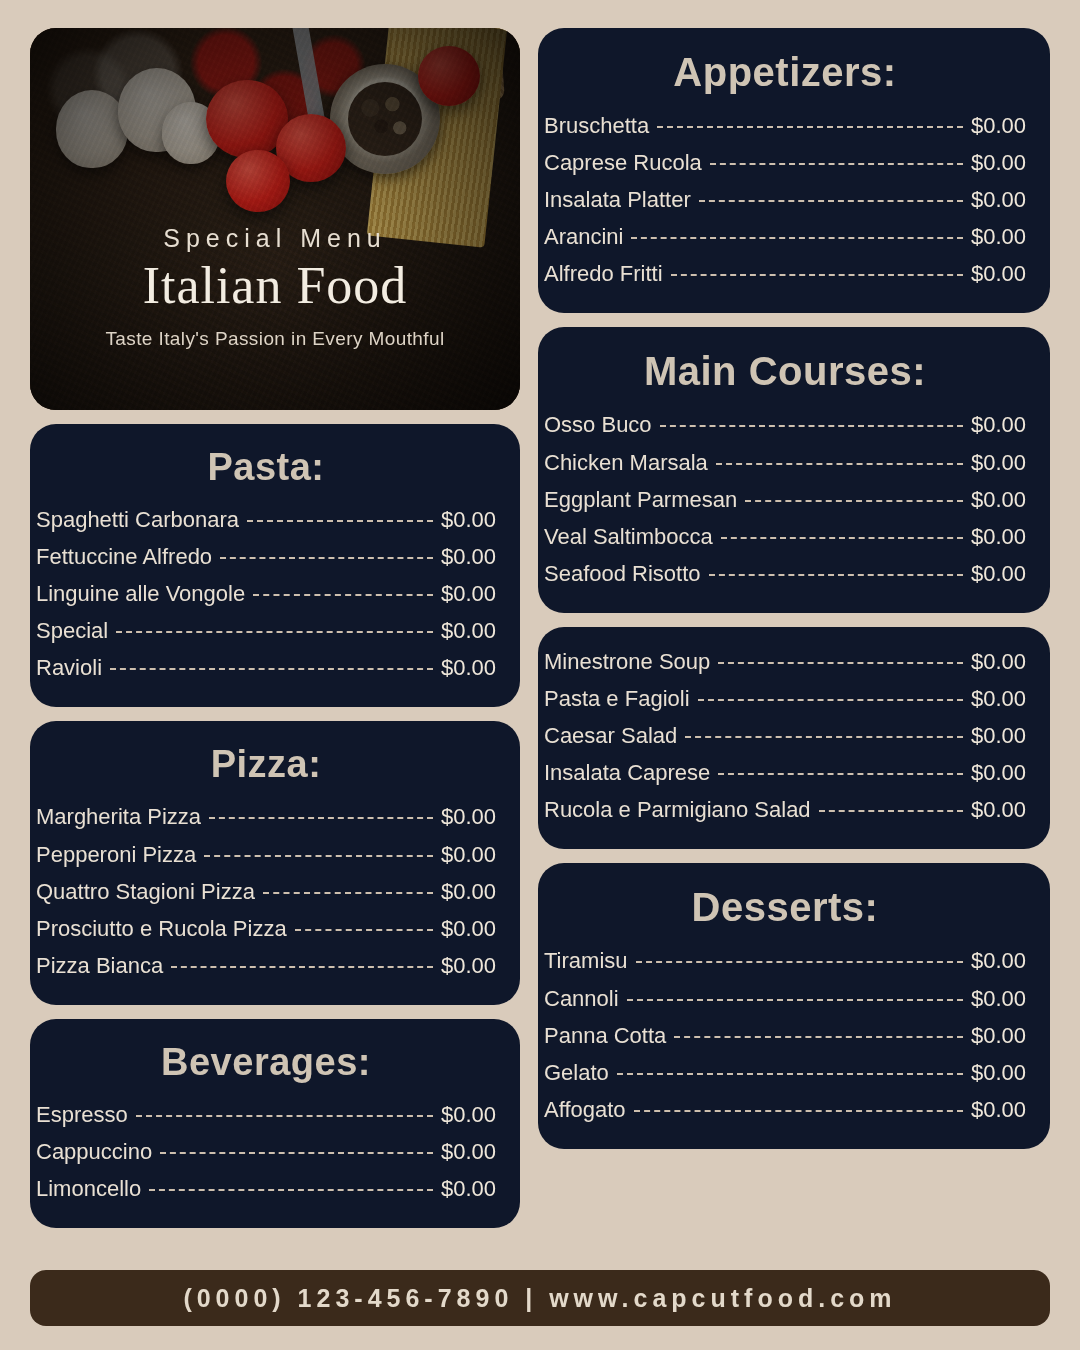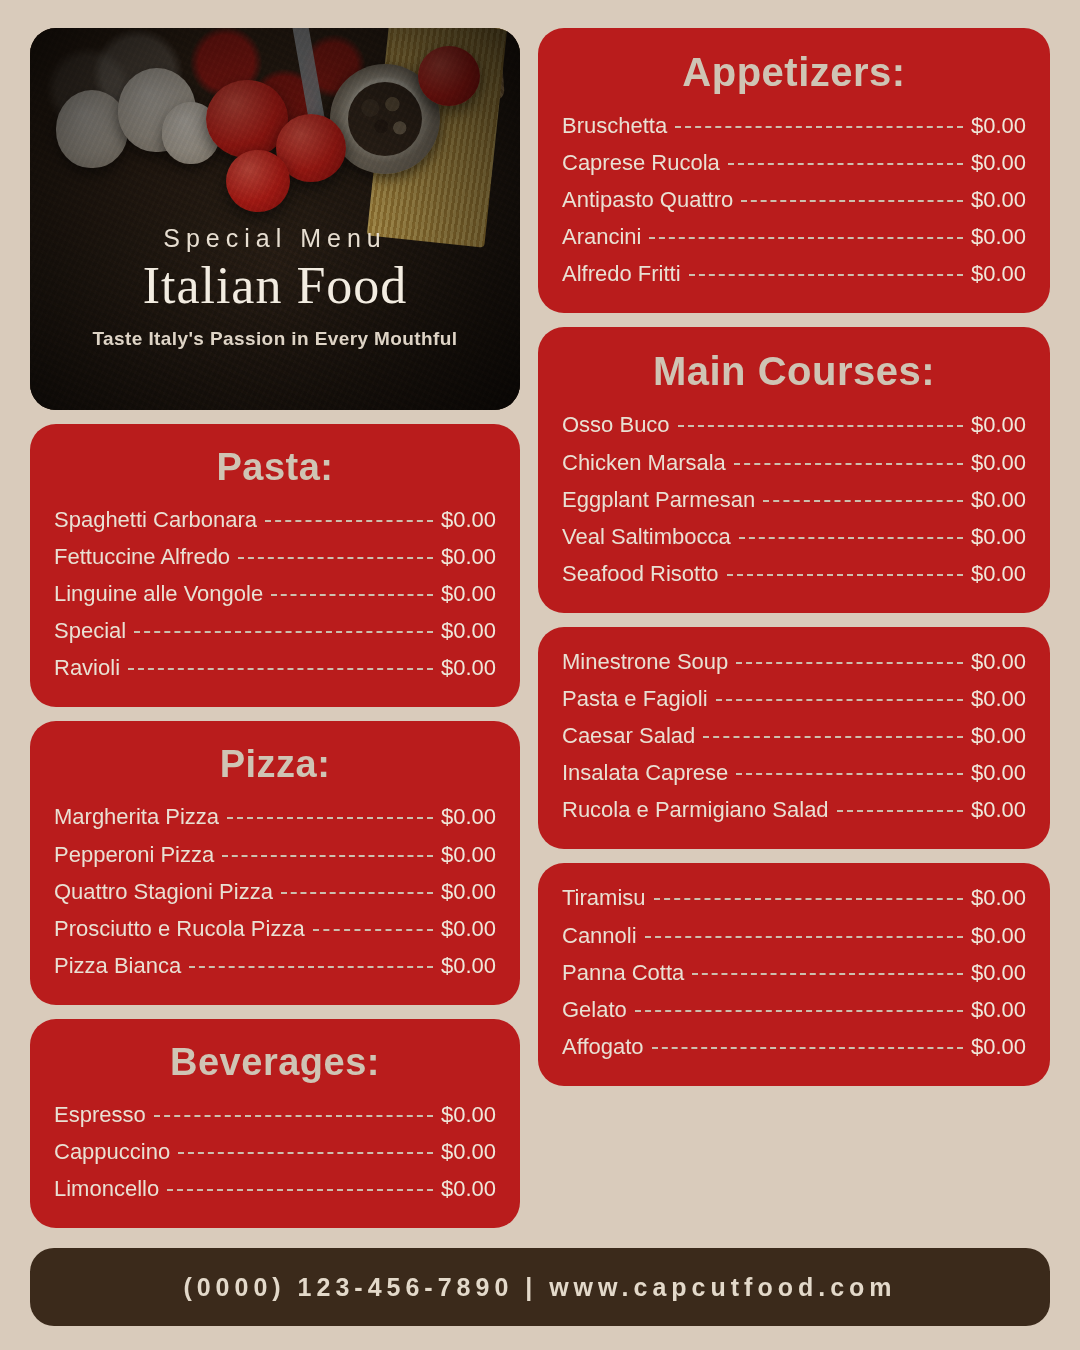--- a/index.html
+++ b/index.html
@@ -149,28 +149,27 @@
     font-size: 52px;
     line-height: 1.05;
     color: #f2ece1;
     letter-spacing: 1px;
   }
   .hero-sub {
     margin-top: 14px;
     font-size: 19px;
     color: #ded4c6;
     letter-spacing: 0.4px;
-    font-weight: bold;
   }
 
   
   .card {
-    background: #b91c1c;
+    background: #0f172a;
     border-radius: 26px;
-    padding: 18px 24px 22px 24px;
+    padding: 18px 24px 22px 6px;
     color: #e8dfd2;
   }
   .card h2 {
     margin: 4px 0 14px 0;
     text-align: center;
     font-size: 38px;
     font-weight: 700;
     color: #cfc4b4;
     letter-spacing: 0.5px;
   }
@@ -192,22 +191,22 @@
     min-width: 18px;
   }
   .price { white-space: nowrap; color: #efe7da; }
 
   .right-card h2 { font-size: 40px; }
 
   
   .footer {
     margin-top: 16px;
     background: #3b2a1b;
-    border-radius: 24px;
-    height: 78px;
+    border-radius: 16px;
+    height: 56px;
     display: flex;
     align-items: center;
     justify-content: center;
     color: #e3d9ca;
     font-size: 25px;
     font-weight: 700;
     letter-spacing: 5px;
   }
 </style>
 </head>
@@ -335,21 +334,21 @@
               <span class="name">Bruschetta</span>
               <span class="leader"></span>
               <span class="price">$0.00</span>
             </div>
             <div class="row">
               <span class="name">Caprese Rucola</span>
               <span class="leader"></span>
               <span class="price">$0.00</span>
             </div>
             <div class="row">
-              <span class="name">Antipasto Quattro</span>
+              <span class="name">Insalata Platter</span>
               <span class="leader"></span>
               <span class="price">$0.00</span>
             </div>
             <div class="row">
               <span class="name">Arancini</span>
               <span class="leader"></span>
               <span class="price">$0.00</span>
             </div>
             <div class="row">
               <span class="name">Alfredo Fritti</span>
@@ -414,20 +413,21 @@
             </div>
             <div class="row">
               <span class="name">Rucola e Parmigiano Salad</span>
               <span class="leader"></span>
               <span class="price">$0.00</span>
             </div>
           </div>
       </div>
 
       <div class="card right-card">
+        <h2>Desserts:</h2>
         <div class="items">
             <div class="row">
               <span class="name">Tiramisu</span>
               <span class="leader"></span>
               <span class="price">$0.00</span>
             </div>
             <div class="row">
               <span class="name">Cannoli</span>
               <span class="leader"></span>
               <span class="price">$0.00</span>

